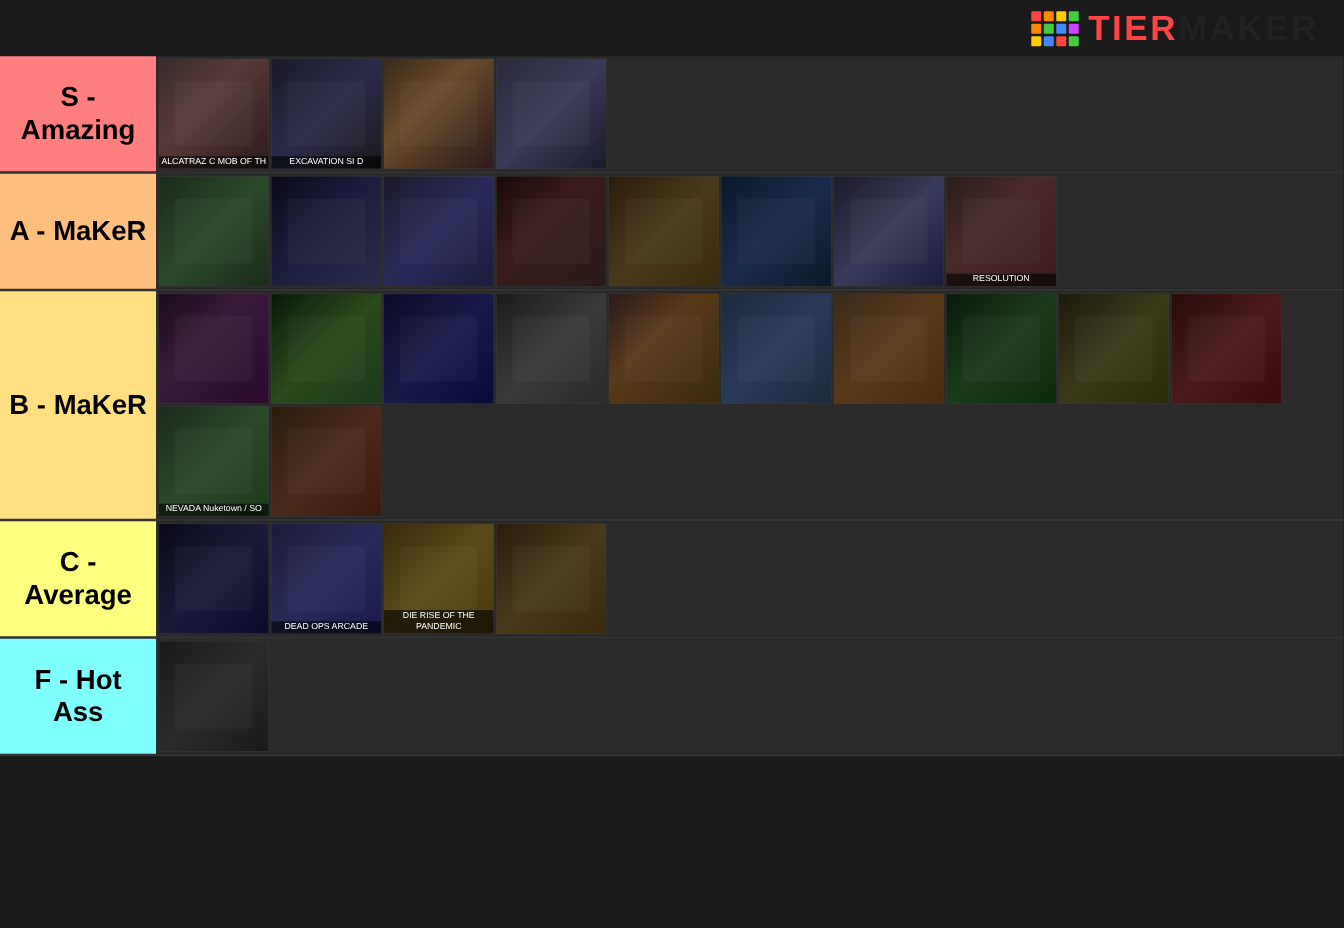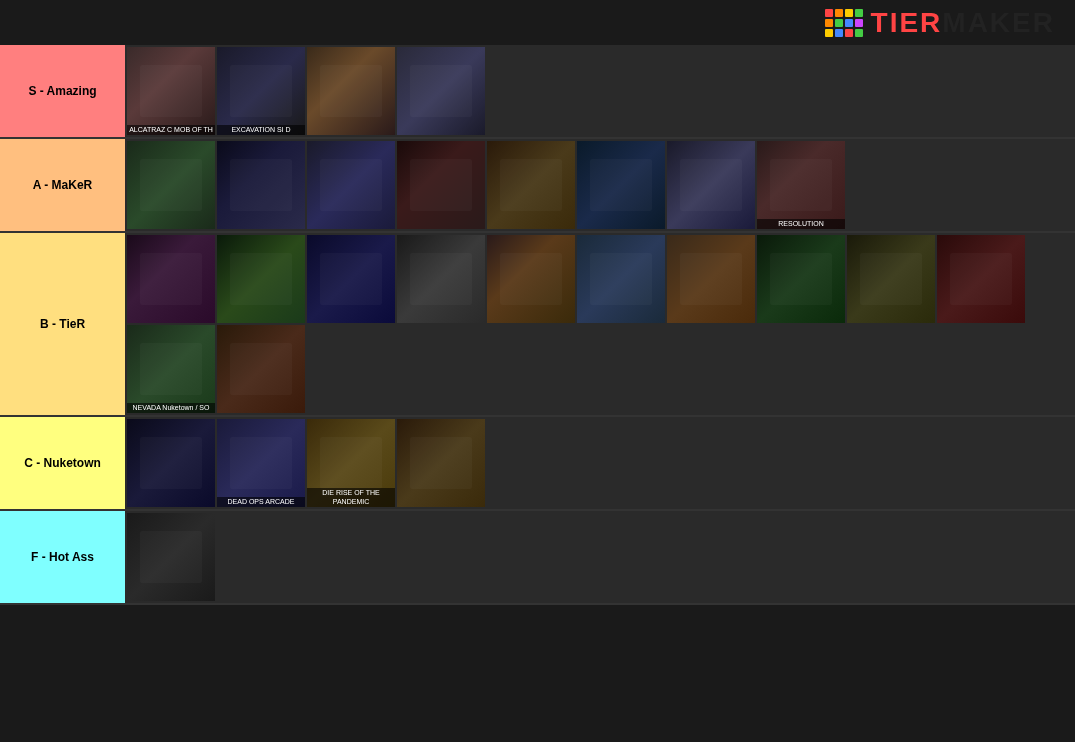--- a/index.html
+++ b/index.html
@@ -16,23 +16,23 @@
       border-bottom: 2px solid #333;
     }
 
     .tier-label {
       min-width: 125px;
       width: 125px;
       display: flex;
       align-items: center;
       justify-content: center;
       font-weight: bold;
-      font-size: 12px;
+      font-size: 22px;
       color: #000;
-      text-align: right;
+      text-align: center;
       padding: 5px;
       flex-shrink: 0;
     }
 
     .tier-content {
       flex: 1;
       display: flex;
       flex-wrap: wrap;
       align-content: flex-start;
       background: #2a2a2a;
@@ -257,21 +257,21 @@
         </div>
         <div class="game-card">
           <div class="thumb a8" style="position: absolute; top: 0px; left: 0px; width: 100%; height: 100%;">
             <div style="position: absolute; top: 20%; left: 15%; width: 70%; height: 60%; opacity: 0.4; border-radius: 2px; background: rgba(255, 255, 255, 0.08);"></div>
           </div>
           <div class="game-label">RESOLUTION</div>
         </div>
       </div>
     </div>
     <div class="tier-row">
-      <div class="tier-label b-tier">B - TieR</div>
+      <div class="tier-label b-tier">B - MaKeR</div>
       <div class="tier-content">
         <div class="game-card">
           <div class="thumb b1" style="position: absolute; top: 0px; left: 0px; width: 100%; height: 100%;">
             <div style="position: absolute; top: 20%; left: 15%; width: 70%; height: 60%; opacity: 0.4; border-radius: 2px; background: rgba(255, 255, 255, 0.08);"></div>
           </div>
         </div>
         <div class="game-card">
           <div class="thumb b2" style="position: absolute; top: 0px; left: 0px; width: 100%; height: 100%;">
             <div style="position: absolute; top: 20%; left: 15%; width: 70%; height: 60%; opacity: 0.4; border-radius: 2px; background: rgba(255, 255, 255, 0.08);"></div>
           </div>
@@ -323,21 +323,21 @@
           <div class="game-label">NEVADA Nuketown / SO</div>
         </div>
         <div class="game-card">
           <div class="thumb b12" style="position: absolute; top: 0px; left: 0px; width: 100%; height: 100%;">
             <div style="position: absolute; top: 20%; left: 15%; width: 70%; height: 60%; opacity: 0.4; border-radius: 2px; background: rgba(255, 255, 255, 0.08);"></div>
           </div>
         </div>
       </div>
     </div>
     <div class="tier-row">
-      <div class="tier-label c-tier">C - Nuketown</div>
+      <div class="tier-label c-tier">C - Average</div>
       <div class="tier-content">
         <div class="game-card">
           <div class="thumb c1" style="position: absolute; top: 0px; left: 0px; width: 100%; height: 100%;">
             <div style="position: absolute; top: 20%; left: 15%; width: 70%; height: 60%; opacity: 0.4; border-radius: 2px; background: rgba(255, 255, 255, 0.08);"></div>
           </div>
         </div>
         <div class="game-card">
           <div class="thumb c2" style="position: absolute; top: 0px; left: 0px; width: 100%; height: 100%;">
             <div style="position: absolute; top: 20%; left: 15%; width: 70%; height: 60%; opacity: 0.4; border-radius: 2px; background: rgba(255, 255, 255, 0.08);"></div>
           </div>

